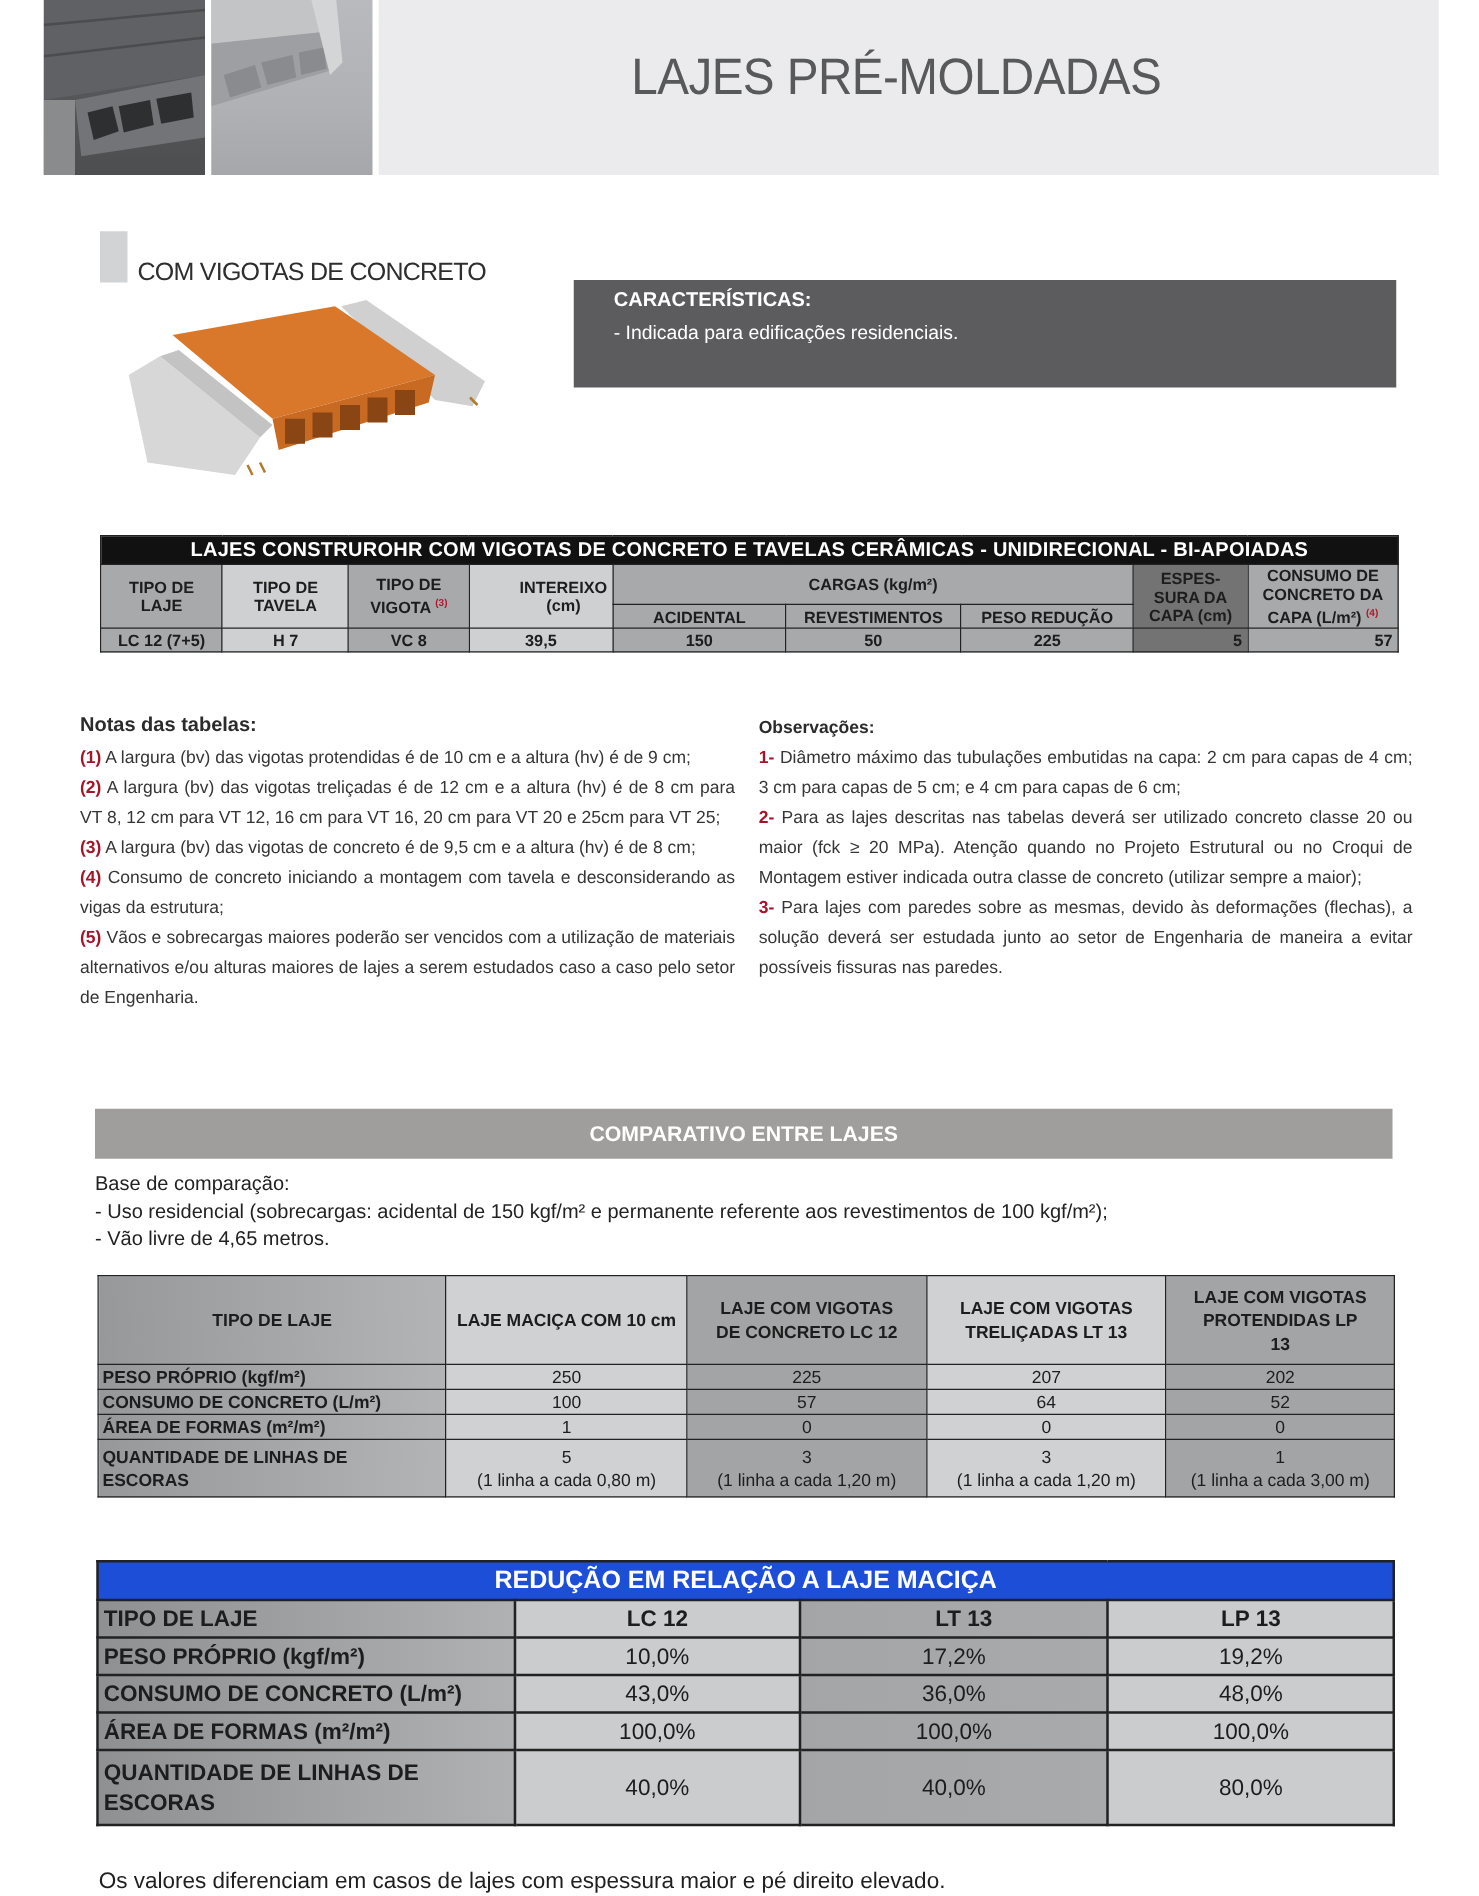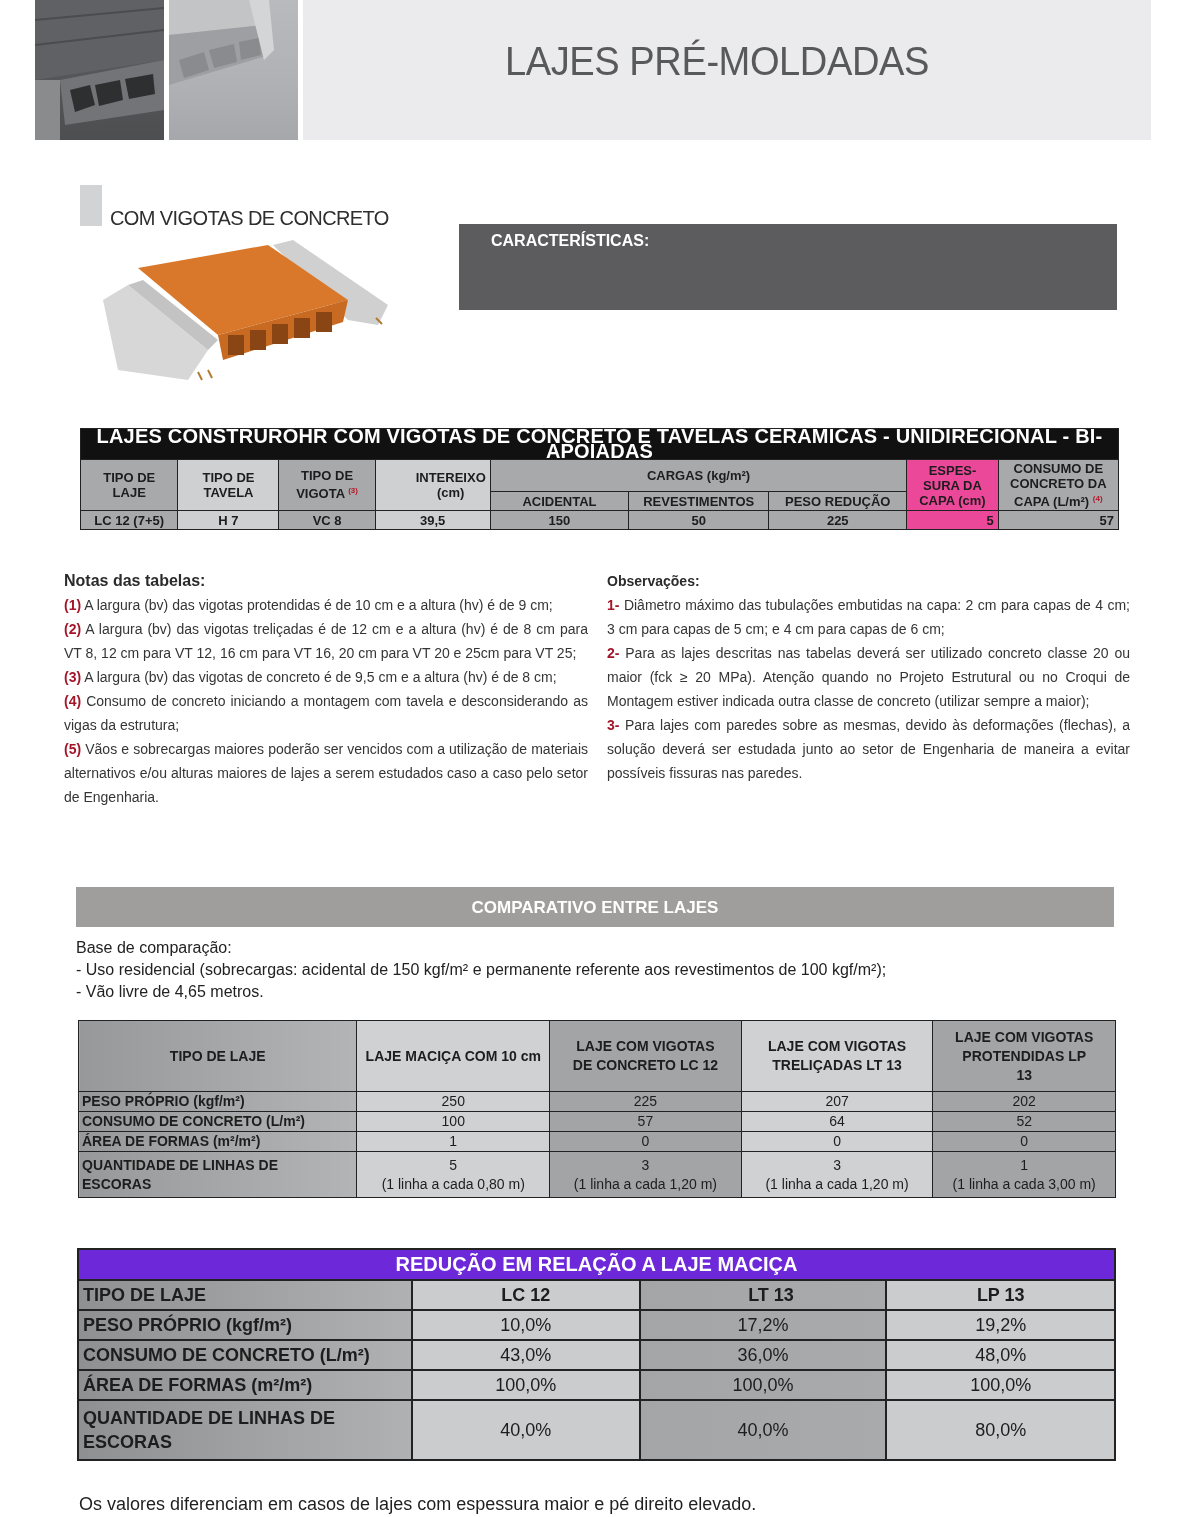--- a/index.html
+++ b/index.html
@@ -18,24 +18,24 @@
   .product-img { position: absolute; left: 98px; top: 240px; width: 300px; height: 145px; }
 
   .charac { position: absolute; left: 459px; top: 224px; width: 658px; height: 86px; background: #5c5c5e; color: #fff; padding: 8px 32px; }
   .charac .ct { font-size: 16px; font-weight: bold; margin-bottom: 8px; }
   .charac .cd { font-size: 15.5px; }
 
   
   table { border-collapse: collapse; }
   .t1 { position: absolute; left: 80px; top: 428px; width: 1039px; font-size: 13px; font-weight: bold; color: #1d1d1d; }
   .t1 td { border: 1.5px solid #222; text-align: center; padding: 0 4px; line-height: 15px; }
-  .t1 .title { background: #111; color: #fff; font-size: 20px; height: 23px; letter-spacing: 0.2px; }
+  .t1 .title { background: #111; color: #fff; font-size: 16px; height: 23px; letter-spacing: 0.2px; }
   .t1 .d { background: #a8a9ab; }
   .t1 .l { background: #cfd0d1; }
-  .t1 .lighter { background: #ec4899; }
+  .t1 .lighter { background: #737373; }
   .t1 sup { color: #b0182a; font-size: 8px; }
   .t1 .right { text-align: right; }
 
   
   .notes { position: absolute; left: 64px; top: 569px; width: 524px; font-size: 14px; line-height: 24px; color: #353535; text-align: justify; }
   .obs { position: absolute; left: 607px; top: 569px; width: 523px; font-size: 14px; line-height: 24px; color: #353535; text-align: justify; }
   .notes .h { font-weight: bold; font-size: 16px; color: #2b2b2b; }
   .obs .h { font-weight: bold; font-size: 14px; color: #2b2b2b; }
   .num { color: #a3162a; font-weight: bold; }
 
@@ -47,21 +47,21 @@
   .t2 td { border: 1.5px solid #222; text-align: center; line-height: 19px; }
   .t2 .hd { font-weight: bold; height: 51px; font-size: 14px; }
   .t2 .rl { font-weight: bold; text-align: left; padding-left: 3px; }
   .t2 .d { background: linear-gradient(90deg, #979899 0%, #b3b4b5 100%); }
   .t2 .dm { background: #a3a4a5; }
   .t2 .l { background: #d0d1d2; }
 
   
   .t3 { position: absolute; left: 77px; top: 1248px; width: 1039px; font-size: 18px; color: #1d1d1d; }
   .t3 td { border: 2px solid #222; text-align: center; }
-  .t3 .title { background: #6d28d9; color: #fff; font-weight: bold; font-size: 20px; height: 31px; }
+  .t3 .title { background: #1d4ed8; color: #fff; font-weight: bold; font-size: 20px; height: 31px; }
   .t3 .rl { font-weight: bold; text-align: left; padding-left: 4px; background: linear-gradient(90deg, #8f9091 0%, #b0b1b2 100%); line-height: 24px; }
   .t3 .hv { font-weight: bold; }
   .t3 .l { background: #cbcccd; }
   .t3 .m { background: linear-gradient(90deg, #a4a5a6 0%, #a9aaab 100%); }
 
   .footer { position: absolute; left: 79px; top: 1494px; font-size: 18px; color: #1f1f1f; }
 </style>
 </head>
 <body>
 
@@ -109,20 +109,21 @@
     <rect x="196" y="78" width="16" height="20" fill="#8a4514"></rect>
     <rect x="218" y="72" width="16" height="20" fill="#8a4514"></rect>
     <line x1="100" y1="132" x2="104" y2="140" stroke="#b07a30" stroke-width="2"></line>
     <line x1="110" y1="130" x2="114" y2="138" stroke="#b07a30" stroke-width="2"></line>
     <line x1="278" y1="78" x2="284" y2="84" stroke="#b07a30" stroke-width="2"></line>
   </svg>
 </div>
 
 <div class="charac">
   <div class="ct">CARACTERÍSTICAS:</div>
+  <div class="cd">- Indicada para edificações residenciais.</div>
 </div>
 
 <table class="t1">
   <tbody>
       <tr>
     <td class="title" colspan="10">LAJES CONSTRUROHR COM VIGOTAS DE CONCRETO E TAVELAS CERÂMICAS - UNIDIRECIONAL - BI-APOIADAS</td>
   </tr>
   <tr style="height:32px;">
     <td class="d" rowspan="2" style="width:100px;">TIPO DE LAJE</td>
     <td class="l" rowspan="2" style="width:103px;">TIPO DE TAVELA</td>

